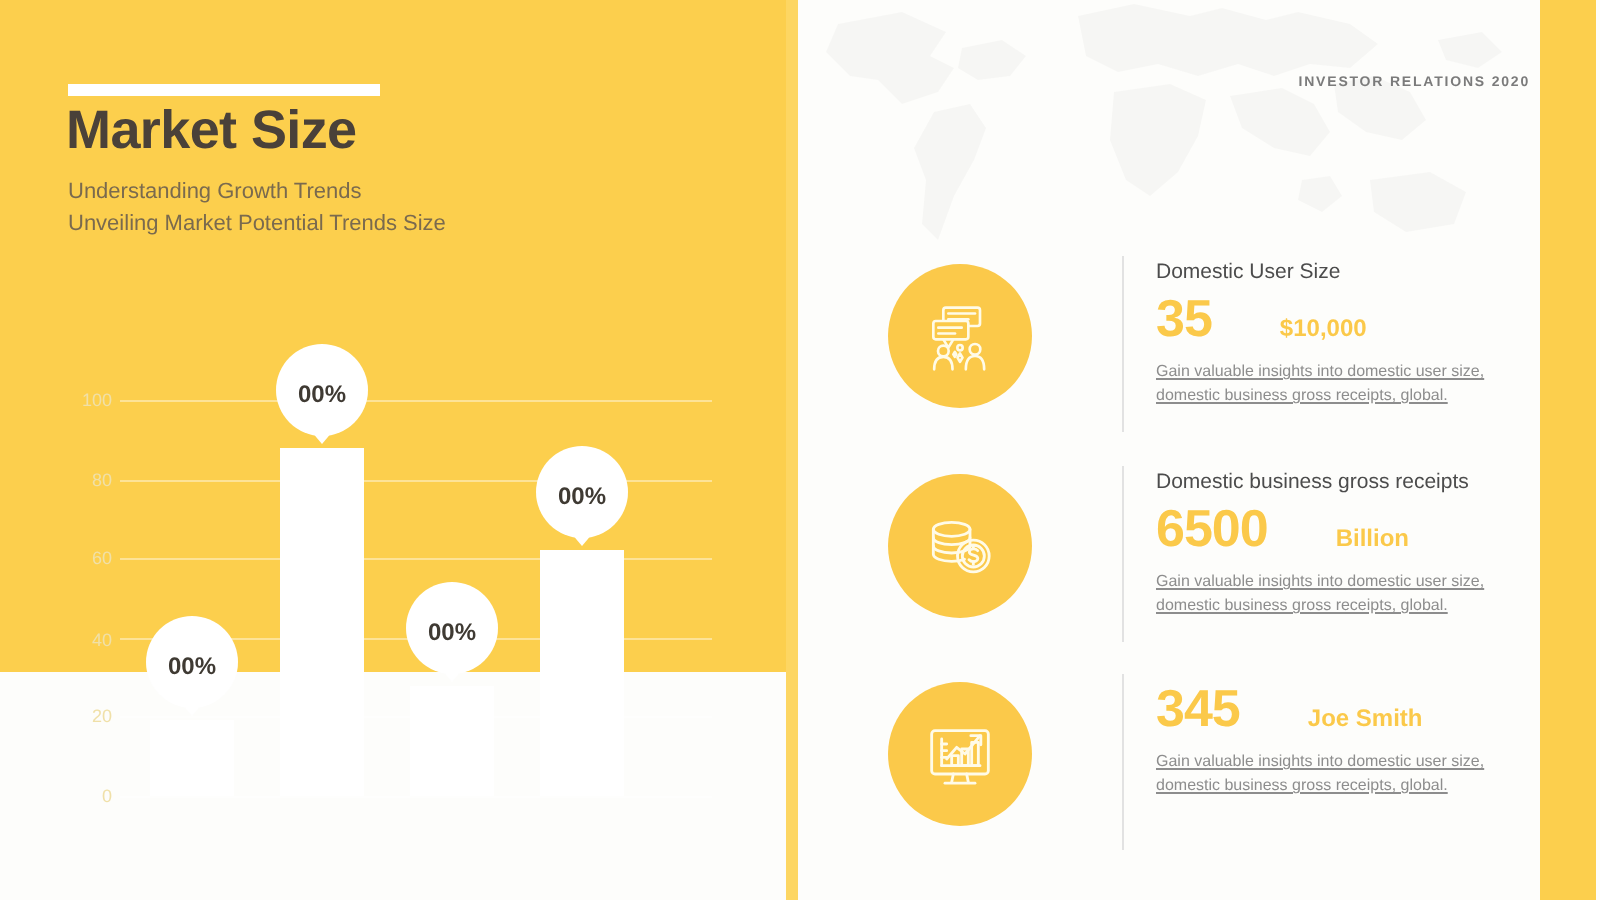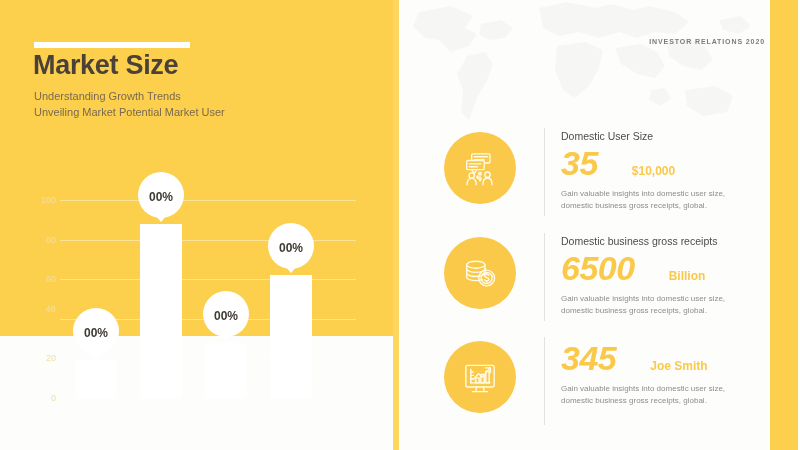--- a/index.html
+++ b/index.html
@@ -119,74 +119,74 @@
   }
   .stat-icon {
     flex:0 0 auto;
     width:72px; height:72px;
     border-radius:50%;
     background:#fbc94a;
     display:flex; align-items:center; justify-content:center;
     margin-top:4px;
   }
   .stat-body {
-    margin-left:28px;
+    margin-left:45px;
     padding-left:16px;
     border-left:1px solid #e2e2e2;
     min-height:88px;
   }
   .stat-label {
     font-size:10.5px; color:#4c4c4c;
     margin-top:2px; white-space:nowrap;
   }
   .stat-value-row {
     margin-top:2px;
     display:flex; align-items:baseline;
   }
   .stat-value {
-    font-size:34px; font-weight:bold;
-    color:#fbc94a; letter-spacing:-0.5px;font-style:italic;
+    font-size:26px; font-weight:bold;
+    color:#fbc94a; letter-spacing:-0.5px;
   }
   .stat-unit {
     font-size:12px; font-weight:bold;
     color:#fbc94a; margin-left:1px;padding-left:33px;
   }
   .stat-desc {
     margin-top:5px;
     font-size:8px; line-height:12px;
     color:#8d8d8d;
   }
-  .stat-desc div { white-space:nowrap; }
+  .stat-desc div { white-space:nowrap;text-decoration:underline; }
 </style>
 </head>
 <body>
 
 <div id="slide">
 
   <div id="left-panel">
     <div id="title-rule"></div>
     <h1 id="page-title">Market Size</h1>
     <div id="subtitle">
       <div>Understanding Growth Trends</div>
-      <div>Unveiling Market Potential Market User</div>
+      <div>Unveiling Market Potential Trends Size</div>
     </div>
 
     <div id="chart">
       <div id="grid-layer">
           <div class="gridline" style="top: 208px;"></div>
           <div class="gridline" style="top: 168.4px;"></div>
           <div class="gridline" style="top: 128.8px;"></div>
           <div class="gridline" style="top: 89.2px;"></div>
           <div class="gridline" style="top: 49.6px;"></div>
           <div class="gridline" style="top: 10px;"></div>
         </div>
       <div id="ytick-layer">
           <div class="ytick" style="top: 208px;">0</div>
           <div class="ytick" style="top: 168.4px;">20</div>
-          <div class="ytick" style="top: 120px; font-family: Liberation Mono, monospace;">40</div>
+          <div class="ytick" style="top: 130px;">40</div>
           <div class="ytick" style="top: 89.2px;">60</div>
           <div class="ytick" style="top: 49.6px;">80</div>
           <div class="ytick" style="top: 10px;">100</div>
         </div>
       <div id="bar-layer">
           <div class="bar" style="left: 41px; top: 170.38px; height: 37.62px;"></div>
           <div class="bar" style="left: 106px; top: 33.76px; height: 174.24px;"></div>
           <div class="bar" style="left: 171px; top: 152.56px; height: 55.44px;"></div>
           <div class="bar" style="left: 236px; top: 85.24px; height: 122.76px;"></div>
         </div>

